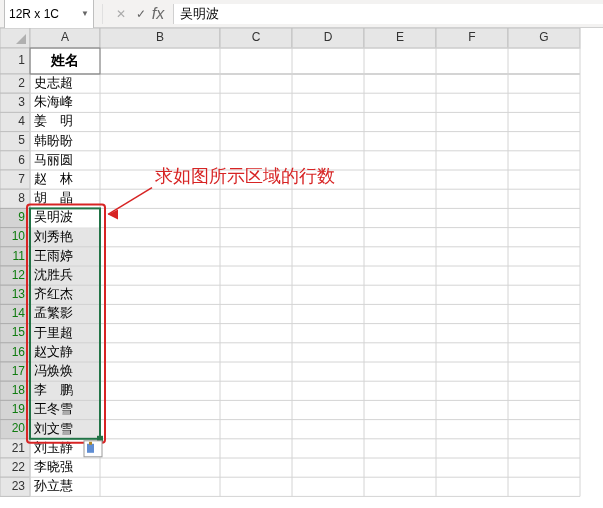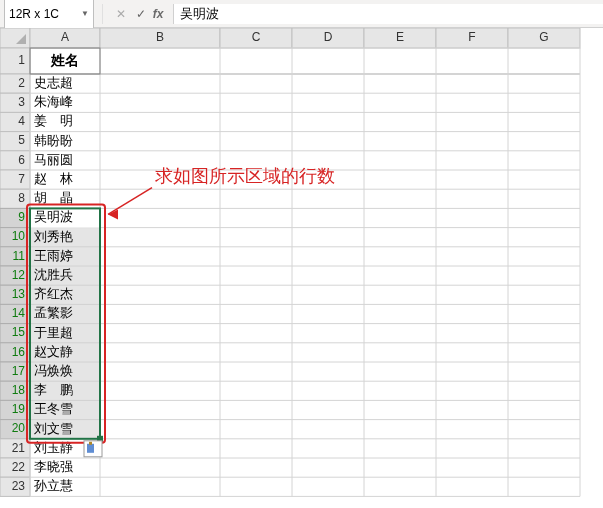--- a/index.html
+++ b/index.html
@@ -32,21 +32,21 @@
     font-size: 12px;
   }
   .namebox .dd { font-size: 8px; color: #666; }
   .tb-sep { width: 1px; height: 20px; background: #e0e0e0; margin: 0 8px; }
   .tb-icon {
     width: 20px; height: 20px;
     display: flex; align-items: center; justify-content: center;
     color: #666; font-size: 12px;
   }
   .tb-icon.cancel { color: #aaa; }
-  .fx-label { font-style: italic; font-weight: bold; color: #6a6a6a; font-size: 12px; margin-right: 6px; }
+  .fx-label { font-style: italic; font-weight: normal; color: #6a6a6a; font-size: 16px; margin-right: 6px; }
   .formula-bar {
     border-left: 1px solid #d0d0d0;
     height: 20px;
     flex: 1;
     display: flex;
     align-items: center;
     padding-left: 6px;
     font-size: 13px;
     background: #fff;
     margin-left: 2px;

